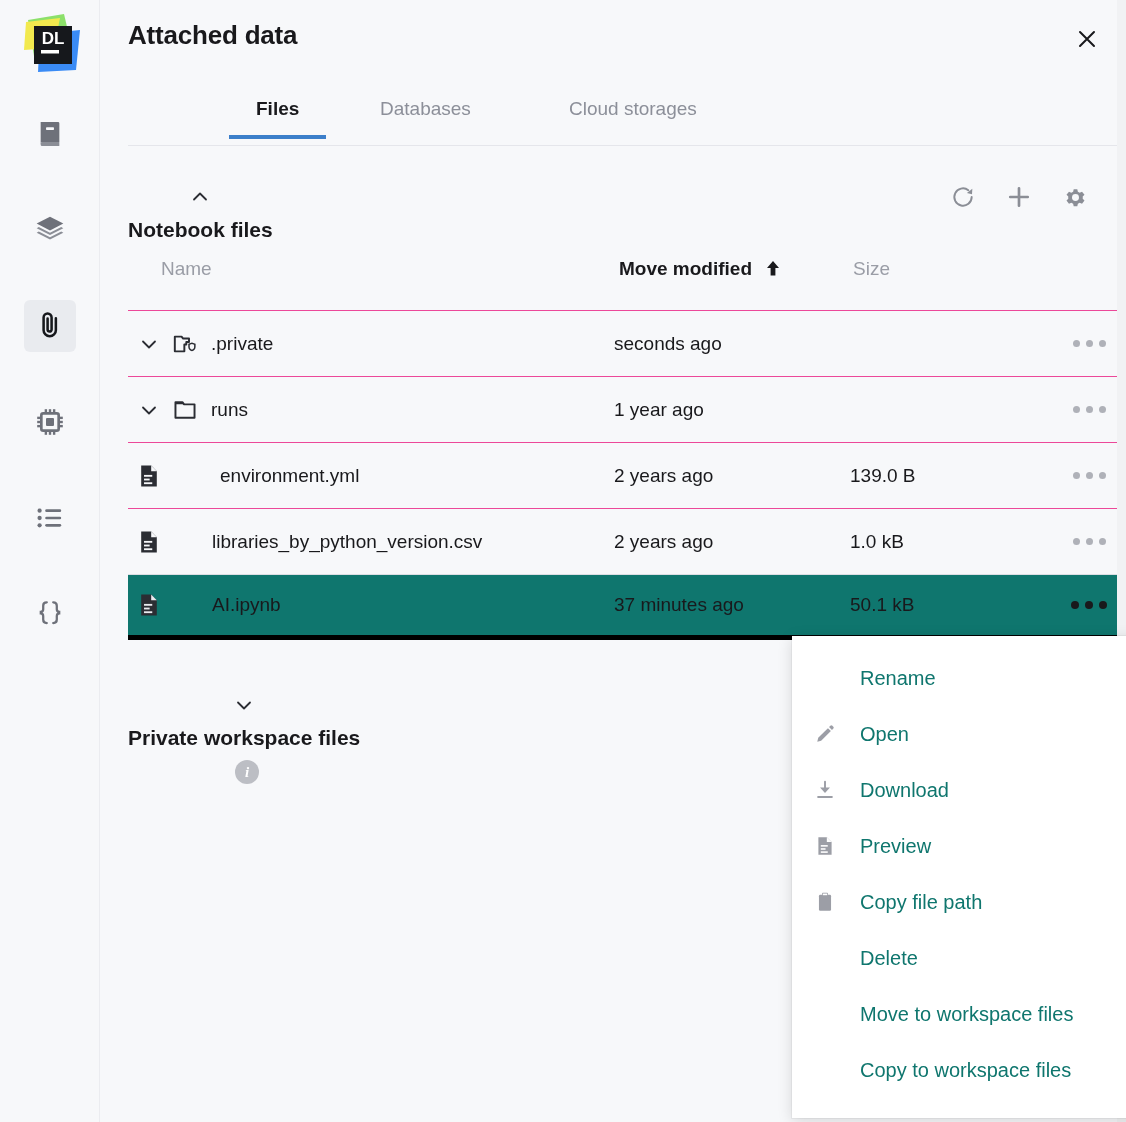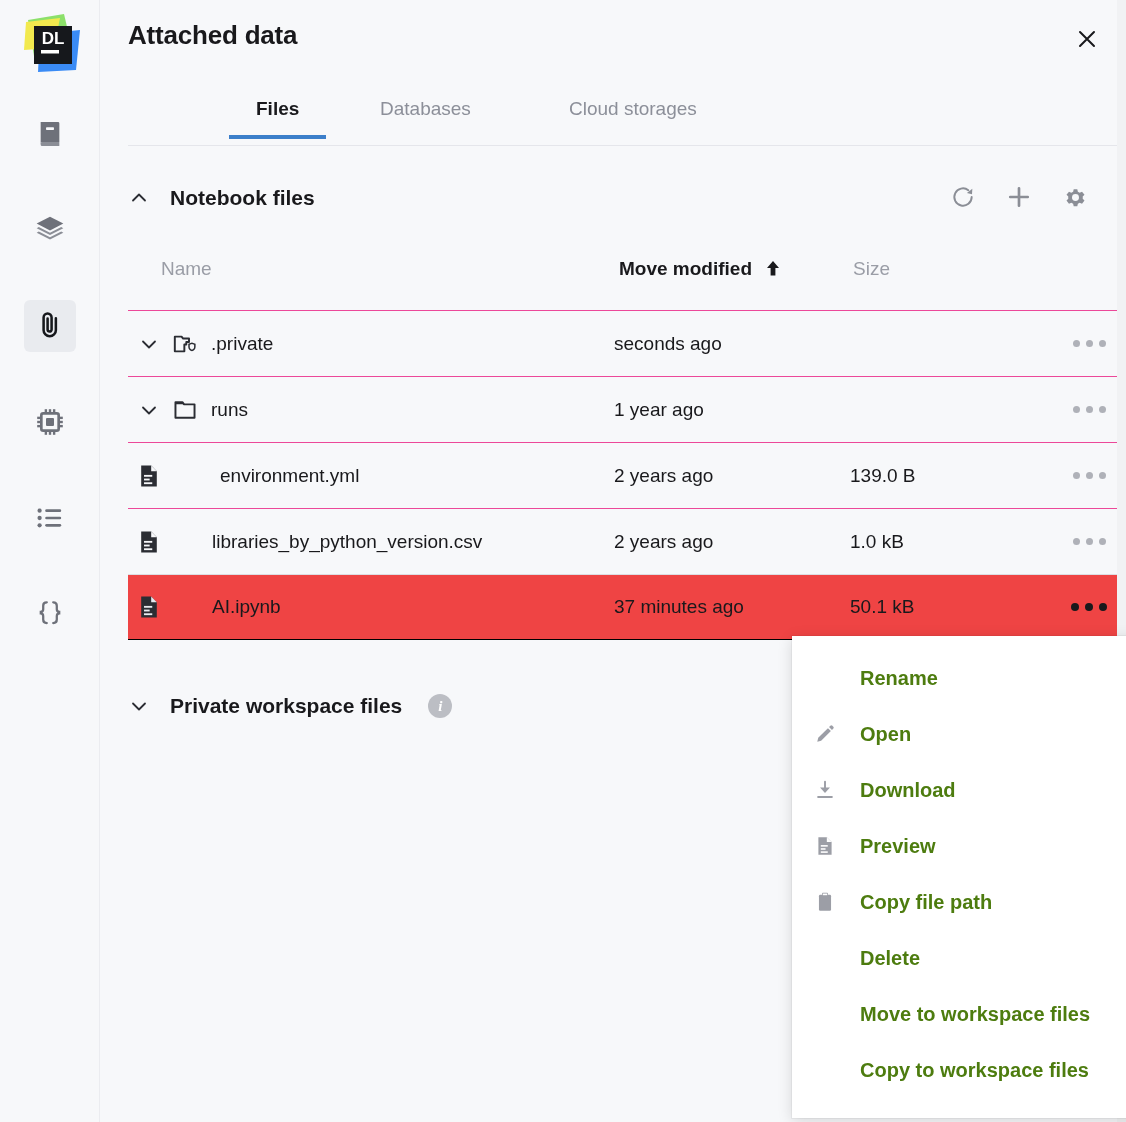--- a/index.html
+++ b/index.html
@@ -87,22 +87,23 @@
     height: 4px; background: #3c7fca;
   }
 
   
   .section {
     position: absolute; left: 0;
     width: 1025px;
   }
   .section-hd {
     position: absolute; left: 27px; top: 0;
-    display: flex; align-items: center; gap: 20px;
+    display: flex; align-items: center; gap: 10px;
     cursor: pointer;
+    flex-direction: column;
   }
   .caret { width: 22px; height: 22px; display: flex; align-items: center; justify-content: center; }
   .section-title { font-size: 21px; font-weight: bold; color: #19191c; }
   .info-badge {
     width: 24px; height: 24px; border-radius: 50%;
     background: #bcbec4; color: #ffffff;
     font-size: 15px; font-weight: bold; font-style: italic;
     display: flex; align-items: center; justify-content: center;
     font-family: "Liberation Serif", serif;
     margin-left: 6px;
@@ -128,23 +129,23 @@
   .col-size  { left: 725px; color: #9a9da6; }
   .sort-arrow { display: inline-block; vertical-align: -2px; margin-left: 8px; }
 
   .row {
     position: absolute; left: 27px; right: 9px;
     height: 66px;
     border-top: 1px solid #ec4899;
     cursor: pointer;
   }
   .row.selected {
-    background: #ef4444;
+    background: #0f766e;
     border-top: 1px solid #dcdee3;
-    border-bottom: 1px solid #000000;
+    border-bottom: 5px solid #000000;
   }
   .row .cell { position: absolute; top: 50%; transform: translateY(-50%); font-size: 19px; color: #19191c; }
   .cell-caret { left: 8px; width: 26px; height: 26px; display: flex; align-items: center; justify-content: center; }
   .cell-icon  { left: 44px; width: 26px; height: 26px; display: flex; align-items: center; justify-content: center; }
   .cell-name  { left: 83px; white-space: nowrap; }
   .cell-name.file { left: 83px; }
   .cell-mod   { left: 486px; white-space: nowrap; }
   .cell-size  { left: 722px; white-space: nowrap; }
   .cell-more  { right: 8px; width: 40px; height: 26px; display: flex; align-items: center; justify-content: center; gap: 6px; }
   .dot { width: 7px; height: 7px; border-radius: 50%; background: #afb1b8; }
@@ -161,21 +162,21 @@
     z-index: 50;
   }
   .mi {
     position: relative;
     height: 56px;
     display: flex; align-items: center;
     padding-left: 18px;
     cursor: pointer;
   }
   .mi-icon { width: 30px; height: 26px; display: flex; align-items: center; justify-content: center; flex: 0 0 30px; }
-  .mi-label { margin-left: 20px; font-size: 20px; color: #4d7c0f; white-space: nowrap; font-weight: bold; }
+  .mi-label { margin-left: 20px; font-size: 20px; color: #0f766e; white-space: nowrap; }
 </style>
 </head>
 <body>
 
 <div id="app">
 
   <div id="rail">
 
     <div class="rail-logo">
       <svg width="72" height="72" viewBox="0 0 72 72">

